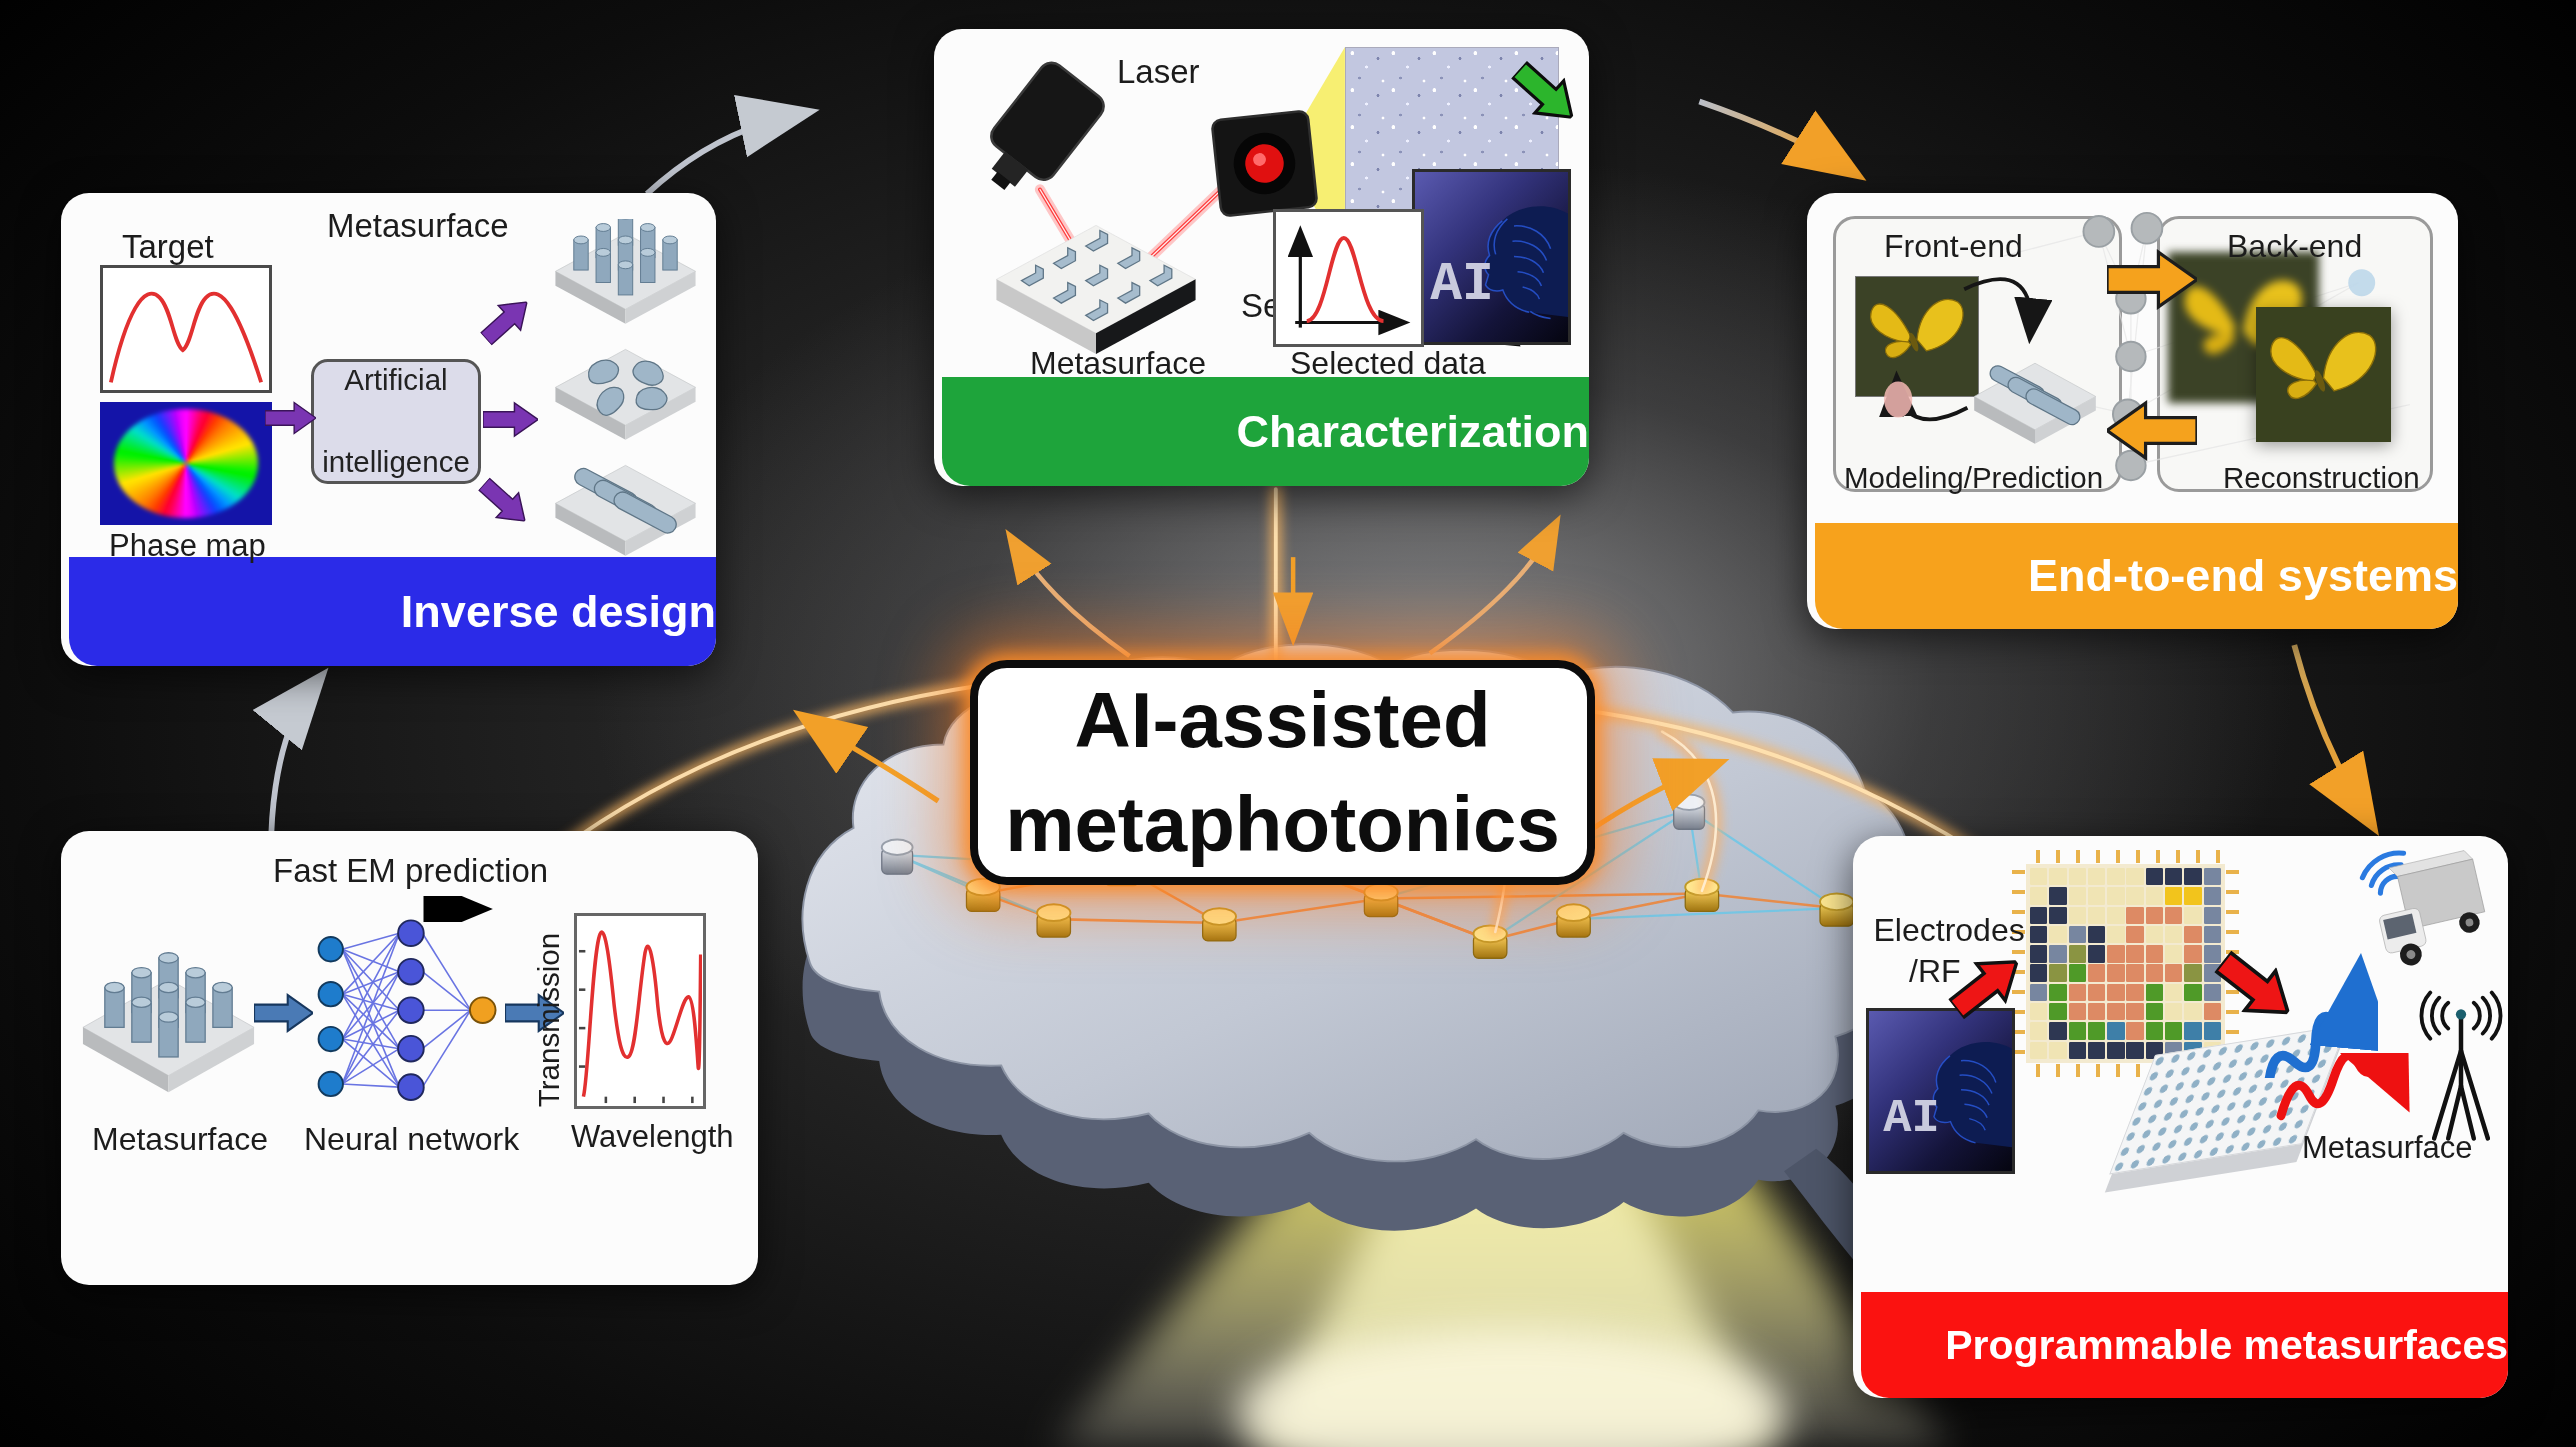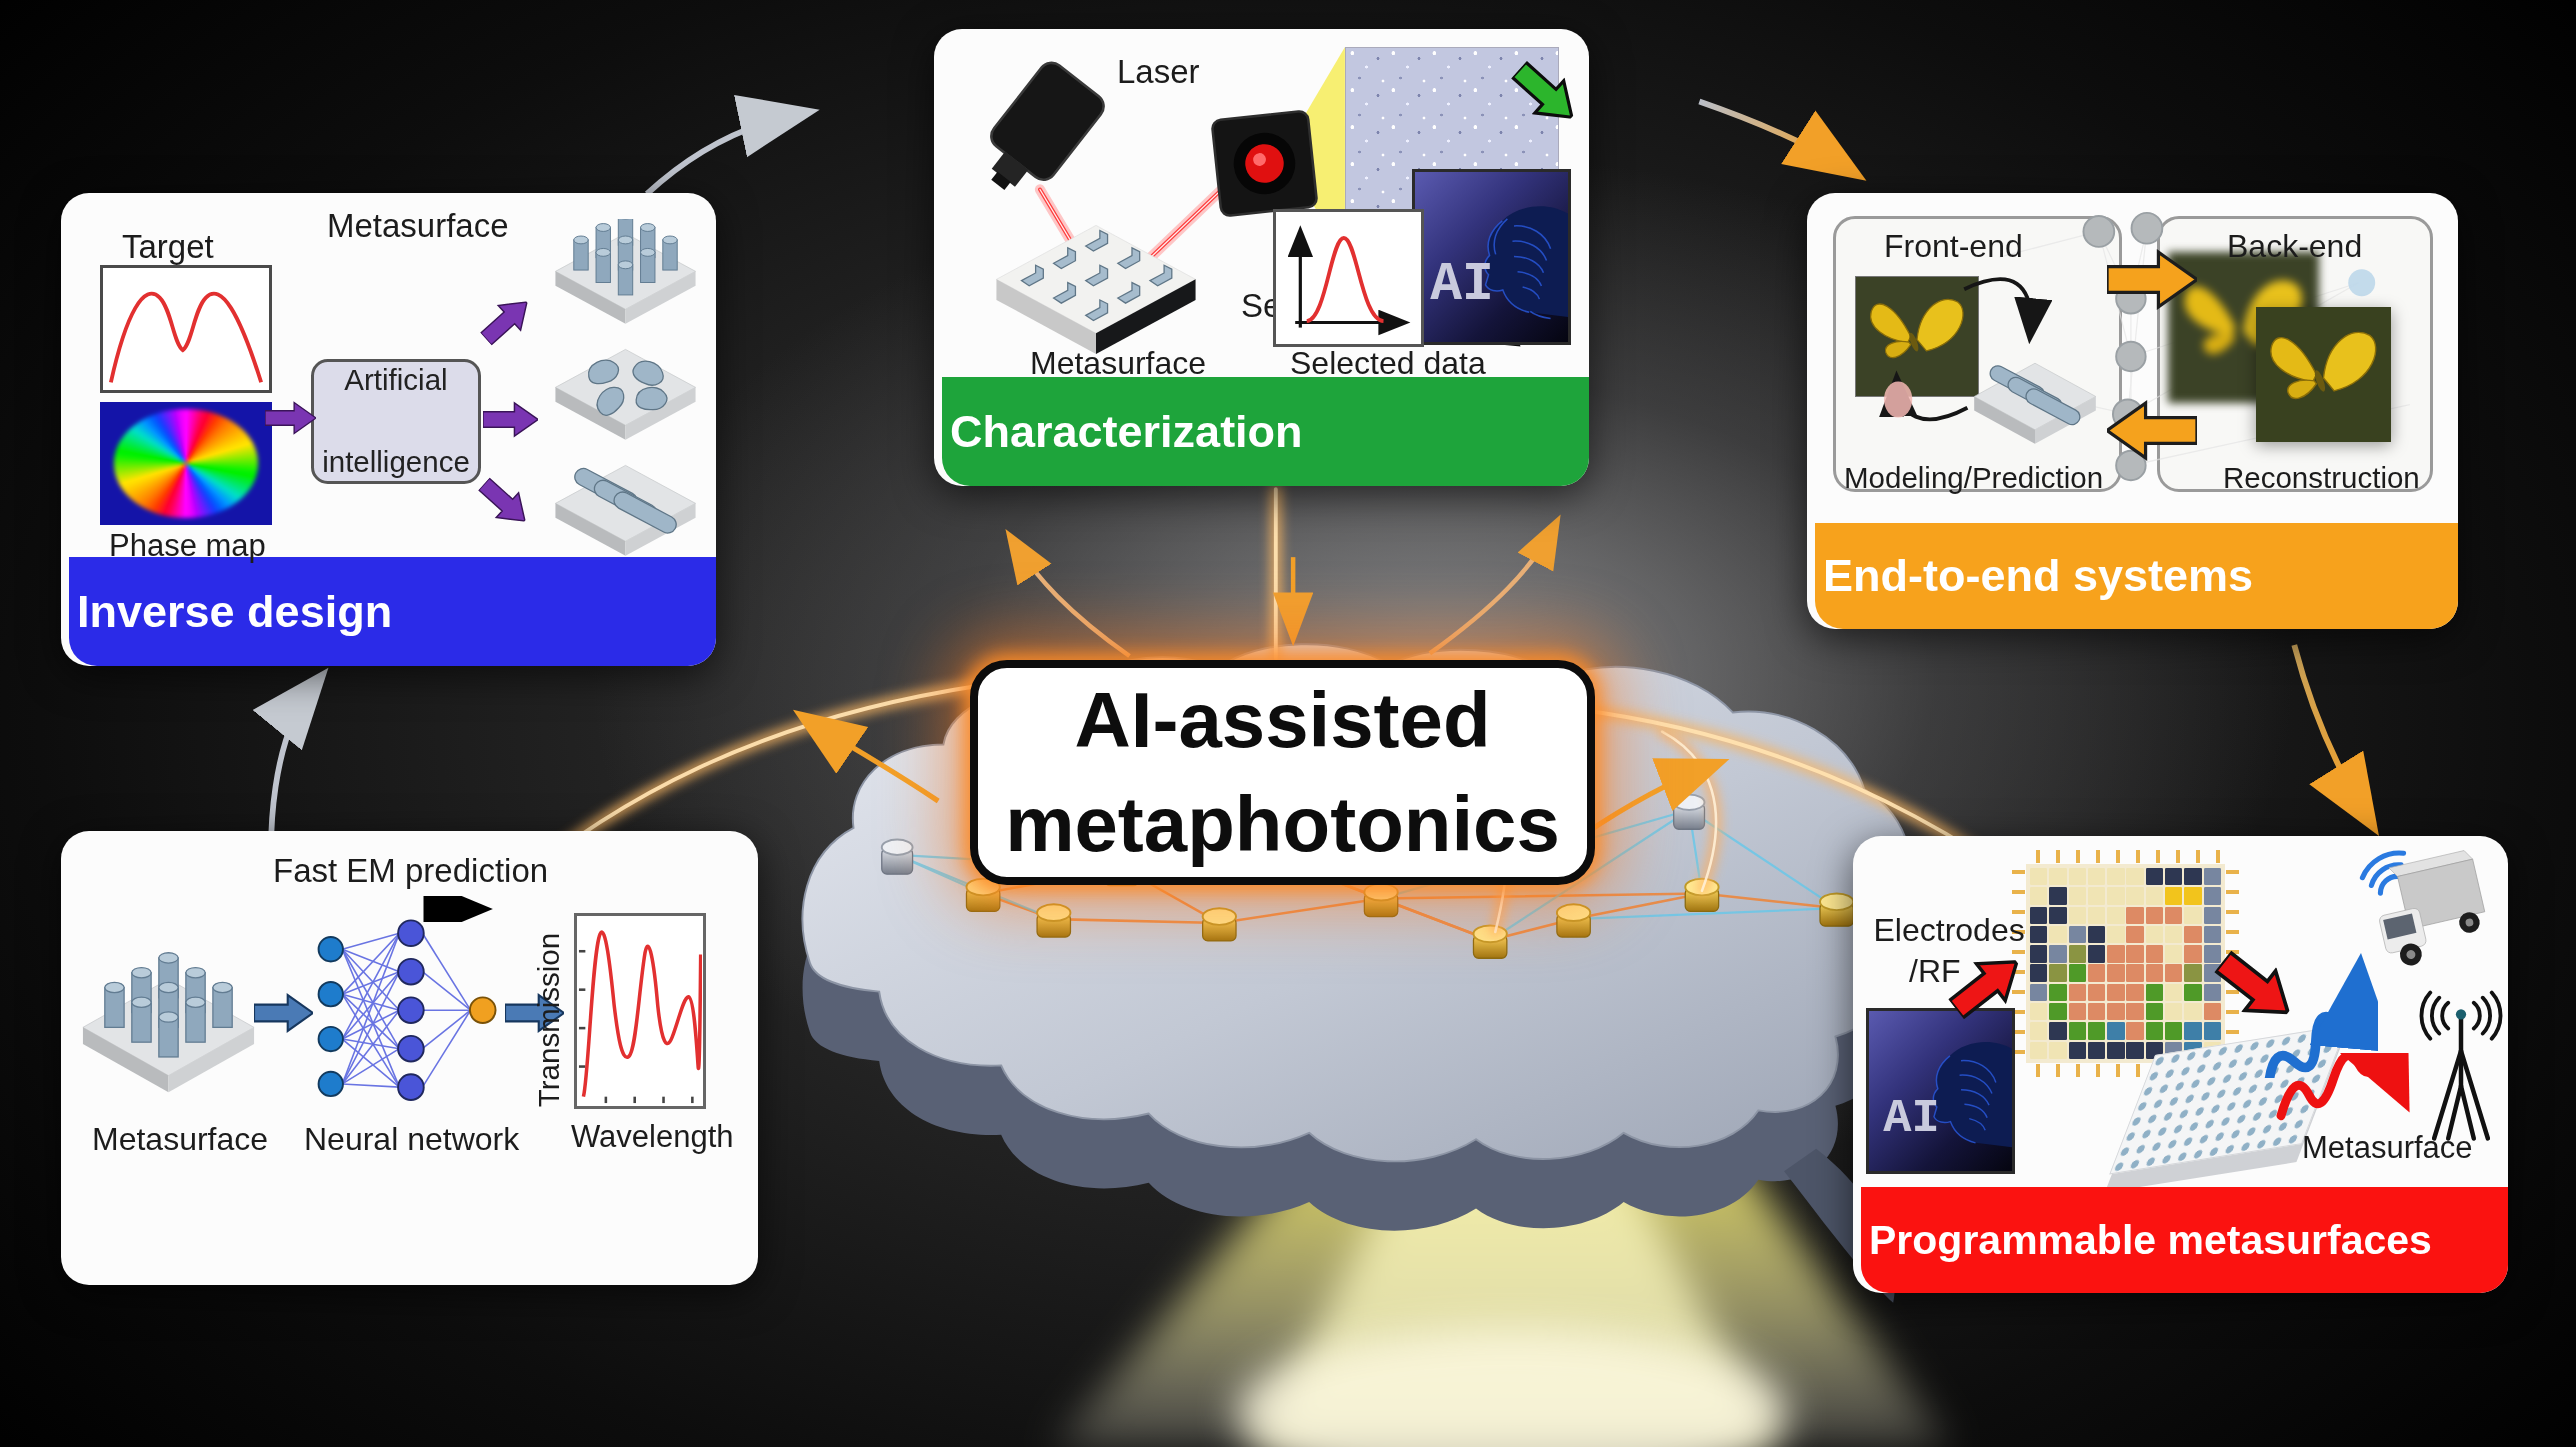--- a/index.html
+++ b/index.html
@@ -7,21 +7,21 @@
     font-family:"Liberation Sans",sans-serif;
     background:
       radial-gradient(1091px 674px at 56% 47%, rgba(160,160,162,.8), rgba(90,90,92,.45) 45%, rgba(0,0,0,0) 78%),
       radial-gradient(1733px 1123px at 50% 50%, #3c3c3c, #0d0d0d 72%, #000 100%),
       #000;}
   svg{display:block}
   .bg-svg{position:absolute;left:0;top:0;z-index:1}
   .panel{position:absolute;background:#fcfcfc;border-radius:28px;z-index:3;
     box-shadow:0 9px 39px rgba(0,0,0,.6);}
   .banner{position:absolute;left:8px;right:0;bottom:0;height:109px;border-radius:0 0 28px 28px;
-    display:flex;align-items:center;justify-content:flex-start;color:#fff;font-weight:bold;font-size:45px;padding-left:8px;}
+    display:flex;align-items:center;justify-content:flex-end;color:#fff;font-weight:bold;font-size:45px;padding-left:8px;}
   .lbl{position:absolute;font-size:33px;color:#1c1c1c;white-space:nowrap;z-index:4}
   .chartbox{position:absolute;background:#fff;border:3.2px solid #4a4a4a;box-sizing:border-box}
   .abs{position:absolute}
   .center-box{position:absolute;left:970px;top:660px;width:609px;height:209px;background:#fff;
     border:8.3px solid #0c0c0c;border-radius:37px;z-index:6;display:flex;flex-direction:column;
     align-items:center;justify-content:center;gap:13px;font-weight:bold;font-size:78px;color:#0d0d0d;
     box-shadow:0 0 16.7px 5.1px rgba(252,140,40,.95),0 0 61px 26px rgba(250,120,30,.5);}
   .aibox-soft{position:absolute;background:#dcdcea;border:3.2px solid #555;border-radius:16.7px;
     display:flex;flex-direction:column;align-items:center;justify-content:space-between;font-size:29.5px;color:#222;line-height:1.25}
   .aibox{position:absolute;border:3.9px solid #2a2a2a;box-sizing:border-box;overflow:hidden;
@@ -647,21 +647,21 @@
             <line x1="135" y1="282" x2="135" y2="292"></line>
             <line x1="180" y1="282" x2="180" y2="292"></line>
       </g>
       <path d="M 10 282 C 18 250 24 55 36 28 C 44 10 52 80 58 140 C 64 190 70 225 80 220 C 92 214 96 120 106 58 C 112 26 120 70 126 140 C 132 196 140 215 150 185 C 160 158 166 128 174 126 C 182 128 186 190 189 235 C 191 255 192 170 193 60" fill="none" stroke="#e23030" stroke-width="5.5"></path>
     </svg>
   </div>
   <span class="lbl" style="left:510px;top:288px;font-size:31px">Wavelength</span>
 
 </section>
 
-<section class="panel" style="left:1853px;top:836px;width:655px;height:457px">
+<section class="panel" style="left:1853px;top:836px;width:655px;height:562px">
   <span class="lbl" style="left:20.5px;top:76px;font-size:32px">Electrodes</span>
   <span class="lbl" style="left:56px;top:117px;font-size:32px">/RF</span>
 
   <div class="pix-wrap" style="left:159px;top:14px;width:227px;height:227px">
     <div class="pins" style="left:16.7px;top:0;width:194px;height:13px"></div>
     <div class="pins" style="left:16.7px;bottom:0;width:194px;height:13px"></div>
     <div class="pins v" style="left:0;top:16.7px;width:13px;height:194px"></div>
     <div class="pins v" style="right:0;top:16.7px;width:13px;height:194px"></div>
     <div class="pix-grid" style="width:199px;height:199px">
           <div style="background: rgb(240, 228, 180);"></div>

